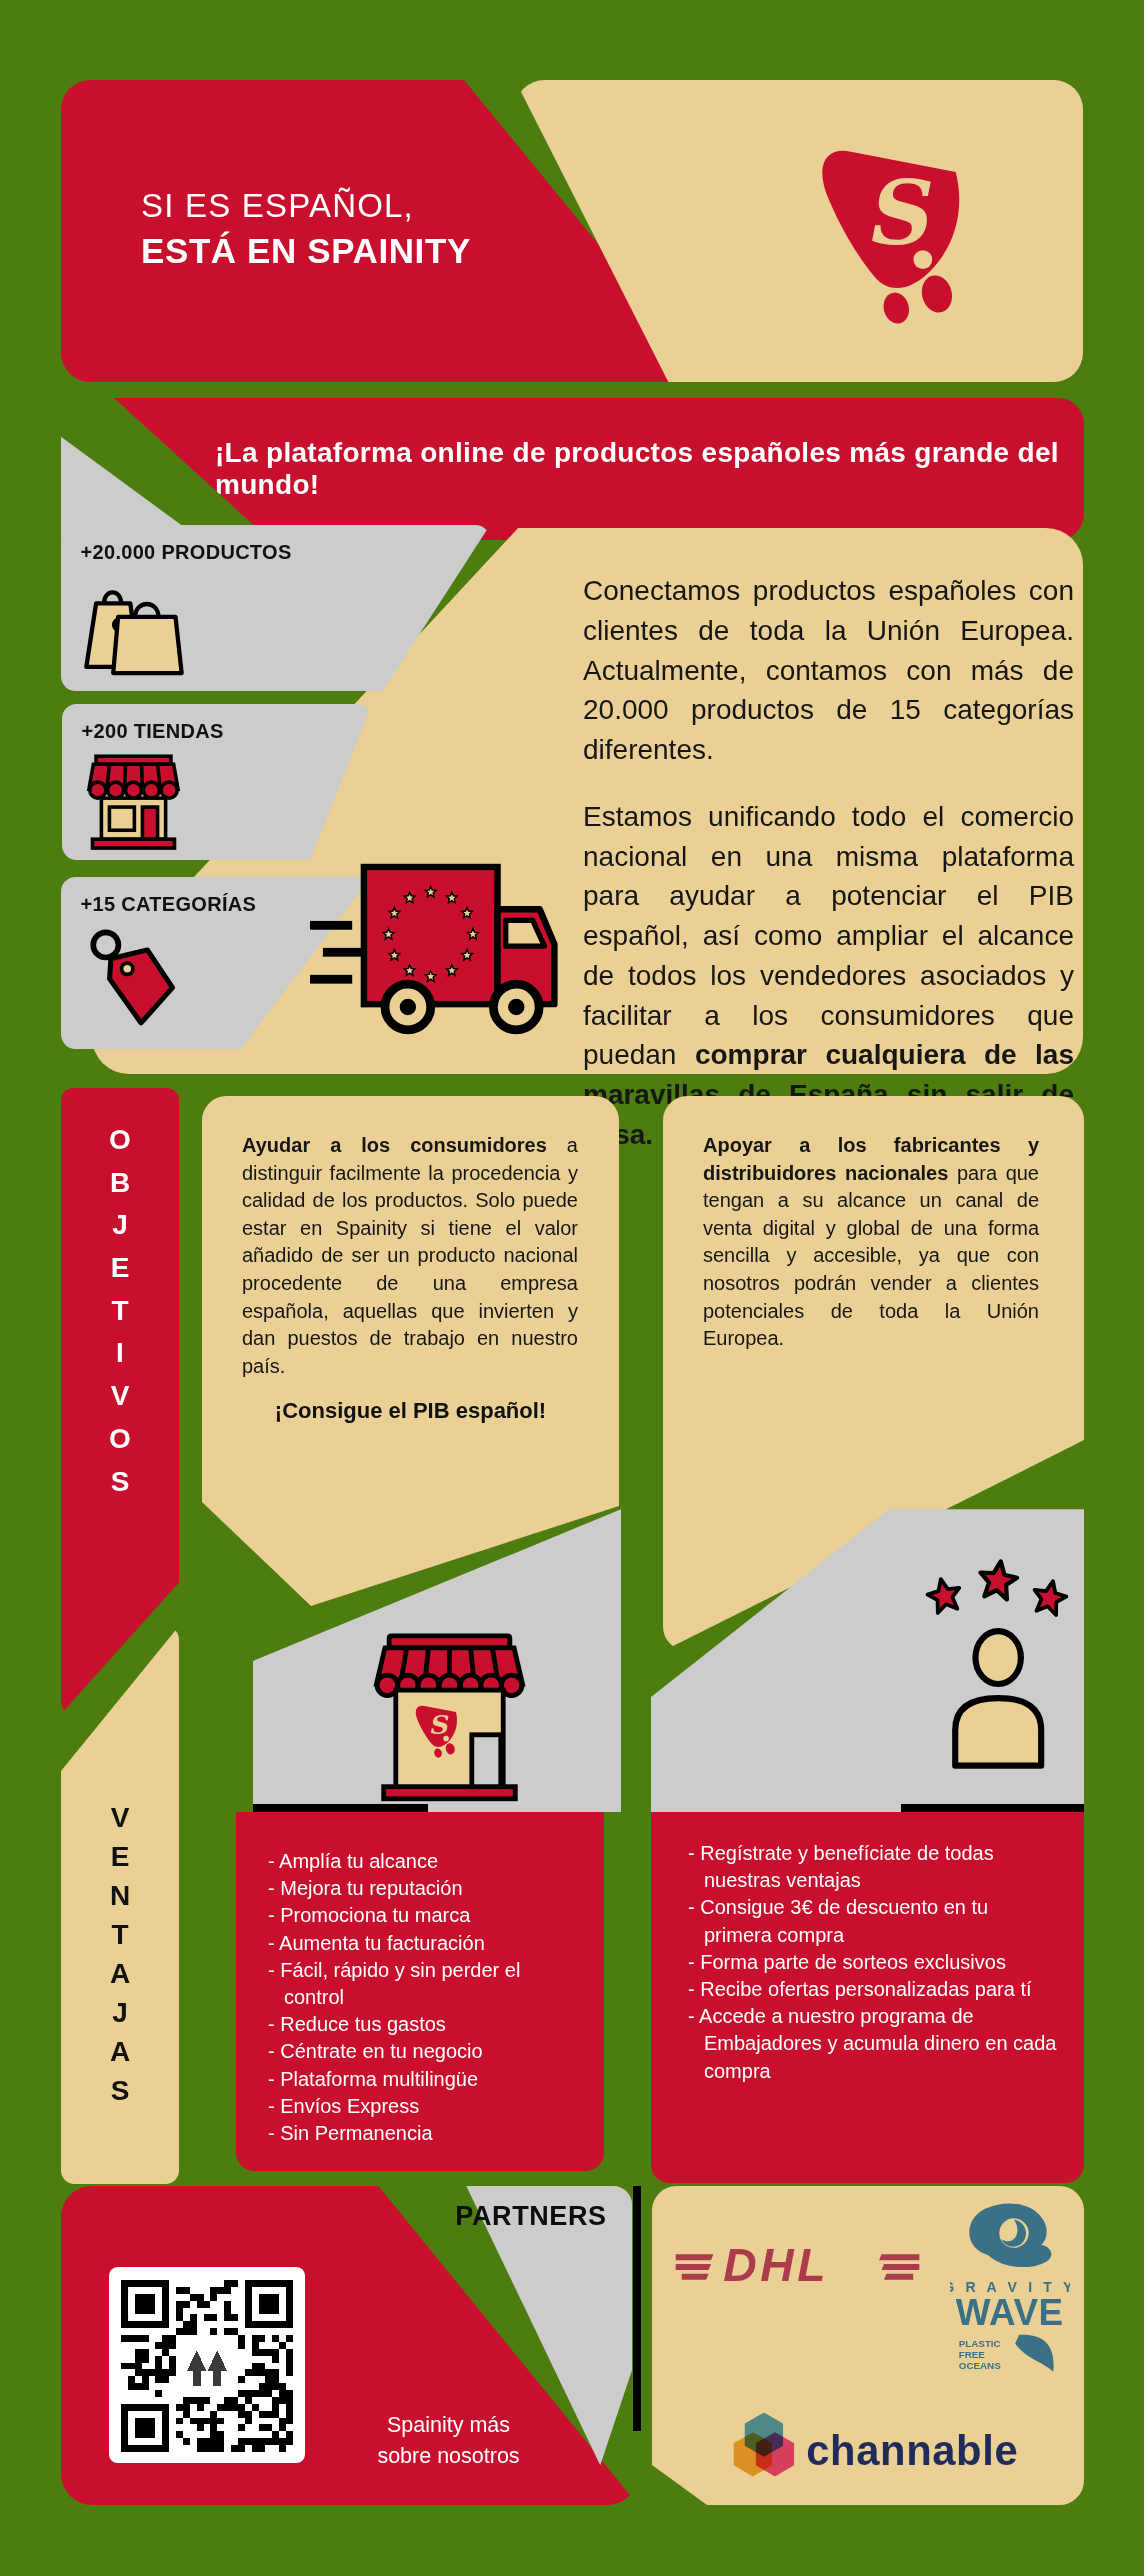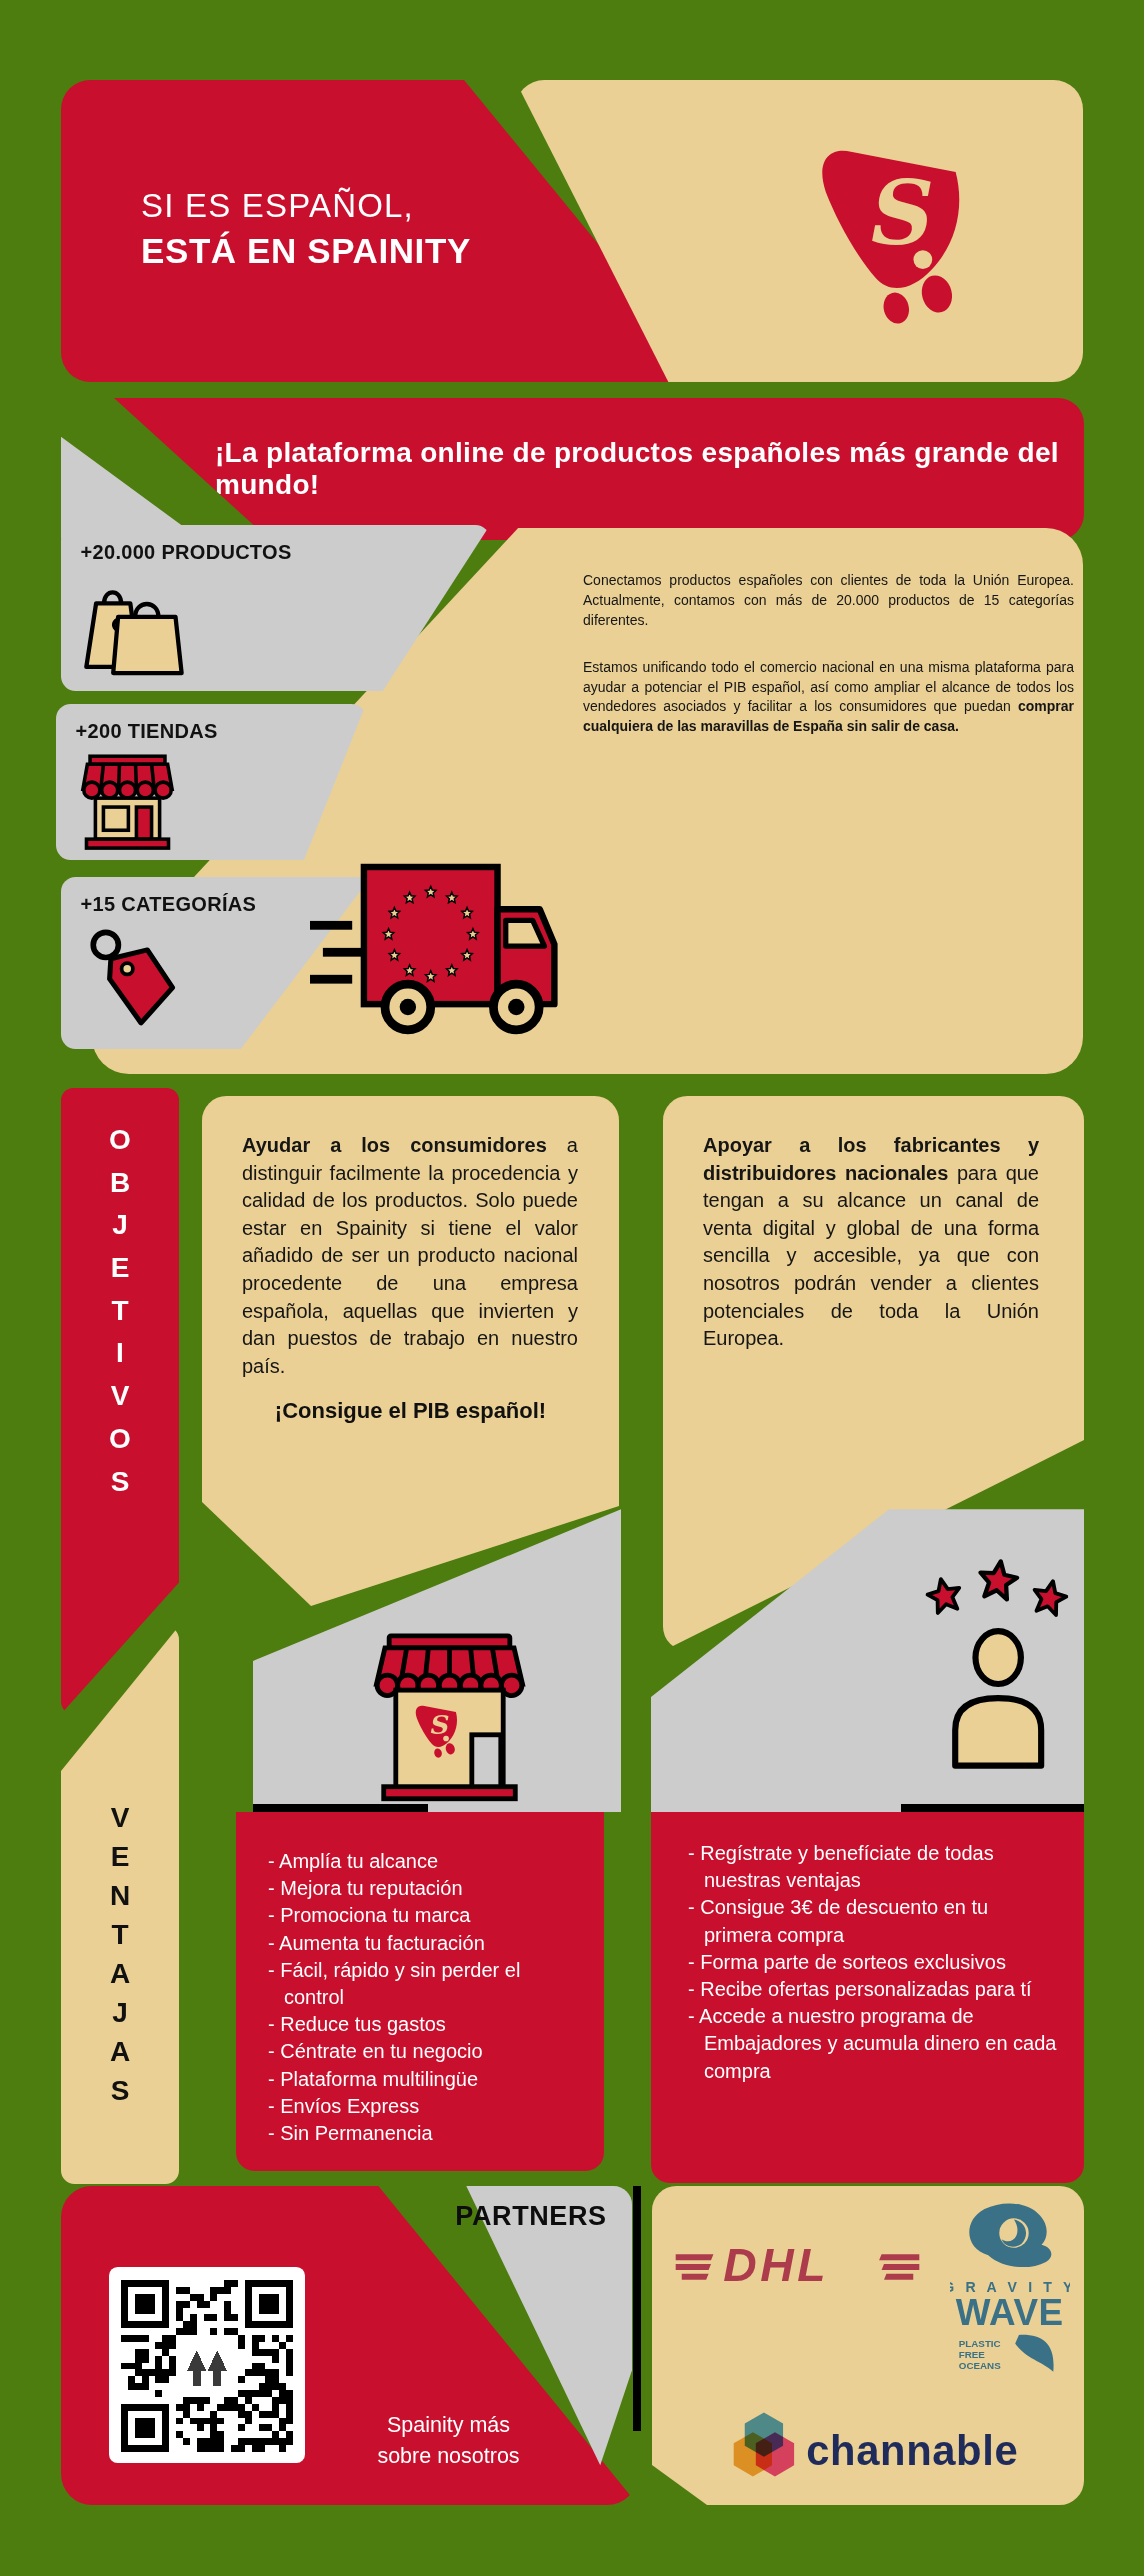--- a/index.html
+++ b/index.html
@@ -21,26 +21,26 @@
   .tag-gray{left:61px;top:423px;width:138px;height:115px;background:var(--gray);
             clip-path:polygon(0 12%,100% 100%,0 100%);}
   .tag-red{left:86px;top:398px;width:998px;height:142px;background:var(--red);
            border-radius:26px;clip-path:polygon(28px 0,100% 0,100% 100%,184px 100%);
            display:flex;align-items:center;justify-content:center;padding-left:129px;box-sizing:border-box;}
   .tag-red .txt{color:#fff;font-size:28px;font-weight:bold;letter-spacing:0.3px;}
 
   
   .main-tan{left:92px;top:528px;width:991px;height:546px;background:var(--tan);
             border-radius:37px;clip-path:polygon(43% 0,100% 0,100% 100%,0 100%,0 84%);}
-  .intro-text{left:583px;top:571px;width:491px;font-size:14px;line-height:1.42;
+  .intro-text{left:583px;top:571px;width:491px;font-size:28px;line-height:1.42;
               text-align:justify;color:#161616;}
   .intro-text p{margin:0 0 27px 0;}
   .chev{background:var(--gray);border-radius:14.7px;}
   .chev1{left:61px;top:525px;width:429px;height:166px;clip-path:polygon(0 0,100% 0,75% 100%,0 100%);}
-  .chev2{left:56px;top:704px;width:310px;height:156px;clip-path:polygon(0 0,100% 0,80% 100%,0 100%);}
+  .chev2{left:62px;top:704px;width:310px;height:156px;clip-path:polygon(0 0,100% 0,80% 100%,0 100%);}
   .chev3{left:61px;top:877px;width:310px;height:172px;clip-path:polygon(0 0,100% 0,58% 100%,0 100%);}
   .chev .lbl{position:absolute;left:19.6px;top:16px;font-size:20px;font-weight:bold;letter-spacing:0.3px;color:#111;}
   .chev .ic{position:absolute;left:18.4px;top:49px;}
   .truck{left:310px;top:831px;width:252px;height:215px;}
 
   
   .obj-banner{left:61px;top:1088px;width:118px;height:626px;background:var(--red);
               border-radius:12.3px;clip-path:polygon(0 0,100% 0,100% 79%,0 100%);
               display:flex;flex-direction:column;align-items:center;gap:14.7px;padding-top:38px;box-sizing:border-box;}
   .obj-banner span{color:#fff;font-size:28px;font-weight:bold;line-height:1;}

